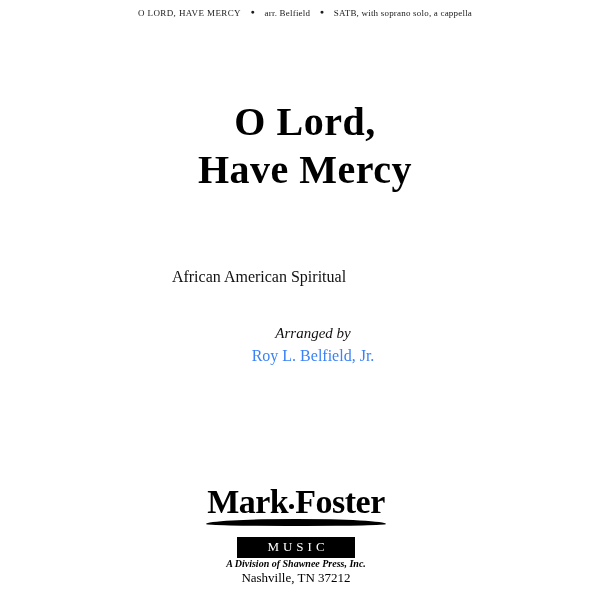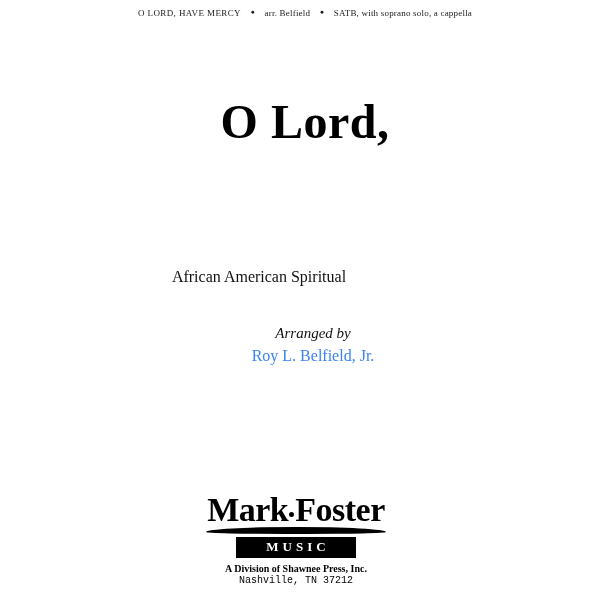--- a/index.html
+++ b/index.html
@@ -57,21 +57,21 @@
   .title-block {
     position: absolute;
     top: 98px;
     left: 0;
     width: 610px;
     text-align: center;
   }
   .title-line {
     font-family: "Liberation Serif", serif;
     font-weight: bold;
-    font-size: 48px;
+    font-size: 40px;
     line-height: 48px;
     letter-spacing: 0.5px;
     color: #000;
   }
 
   
   .source {
     position: absolute;
     top: 268px;
     left: 0;
@@ -135,55 +135,56 @@
     height: 7px;
     margin: -2px auto 0 auto;
     background: #000;
     border-radius: 50% 50% 45% 45% / 70% 70% 30% 30%;
   }
   .logo-music-bar {
     display: inline-block;
     background: #000;
     color: #ffffff;
     font-family: "Liberation Serif", serif;
-    font-weight: bold;
+    font-weight: normal;
     font-size: 13px;
     letter-spacing: 4px;
     padding: 2px 26px 3px 30px;
-    margin-top: 3px;
+    margin-top: 11px;
   }
   .logo-division {
-    margin-top: 5px;
-    font-family: "Liberation Serif", serif;
+    font-family: "Liberation Serif", serif;
+    font-style: italic;
     font-weight: bold;
     font-size: 10px;
     color: #000;
   }
   .logo-city {
     margin-top: 1px;
-    font-family: Liberation Mono, monospace;
-    font-size: 10px;
+    font-family: Liberation Serif, serif;
+    font-size: 13px;
     color: #000;
   }
 </style>
 </head>
 <body>
 
 <div class="page">
 
   <div class="header-line">
     <span class="hdr-title">O LORD, HAVE MERCY</span>
     <span class="bullet">●</span>
     <span class="hdr-arr">arr. Belfield</span>
     <span class="bullet">●</span>
     <span class="hdr-voicing">SATB, with soprano solo, a cappella</span>
   </div>
 
   <div class="title-block">
     <div class="title-line">O Lord,</div>
+    <div class="title-line">Have Mercy</div>
   </div>
 
   <div class="source">African American Spiritual</div>
 
   <div class="arranger-block">
     <div class="arranged-by">Arranged by</div>
     <div class="arranger-name">Roy L. Belfield, Jr.</div>
   </div>
 
   <div class="logo-block">

